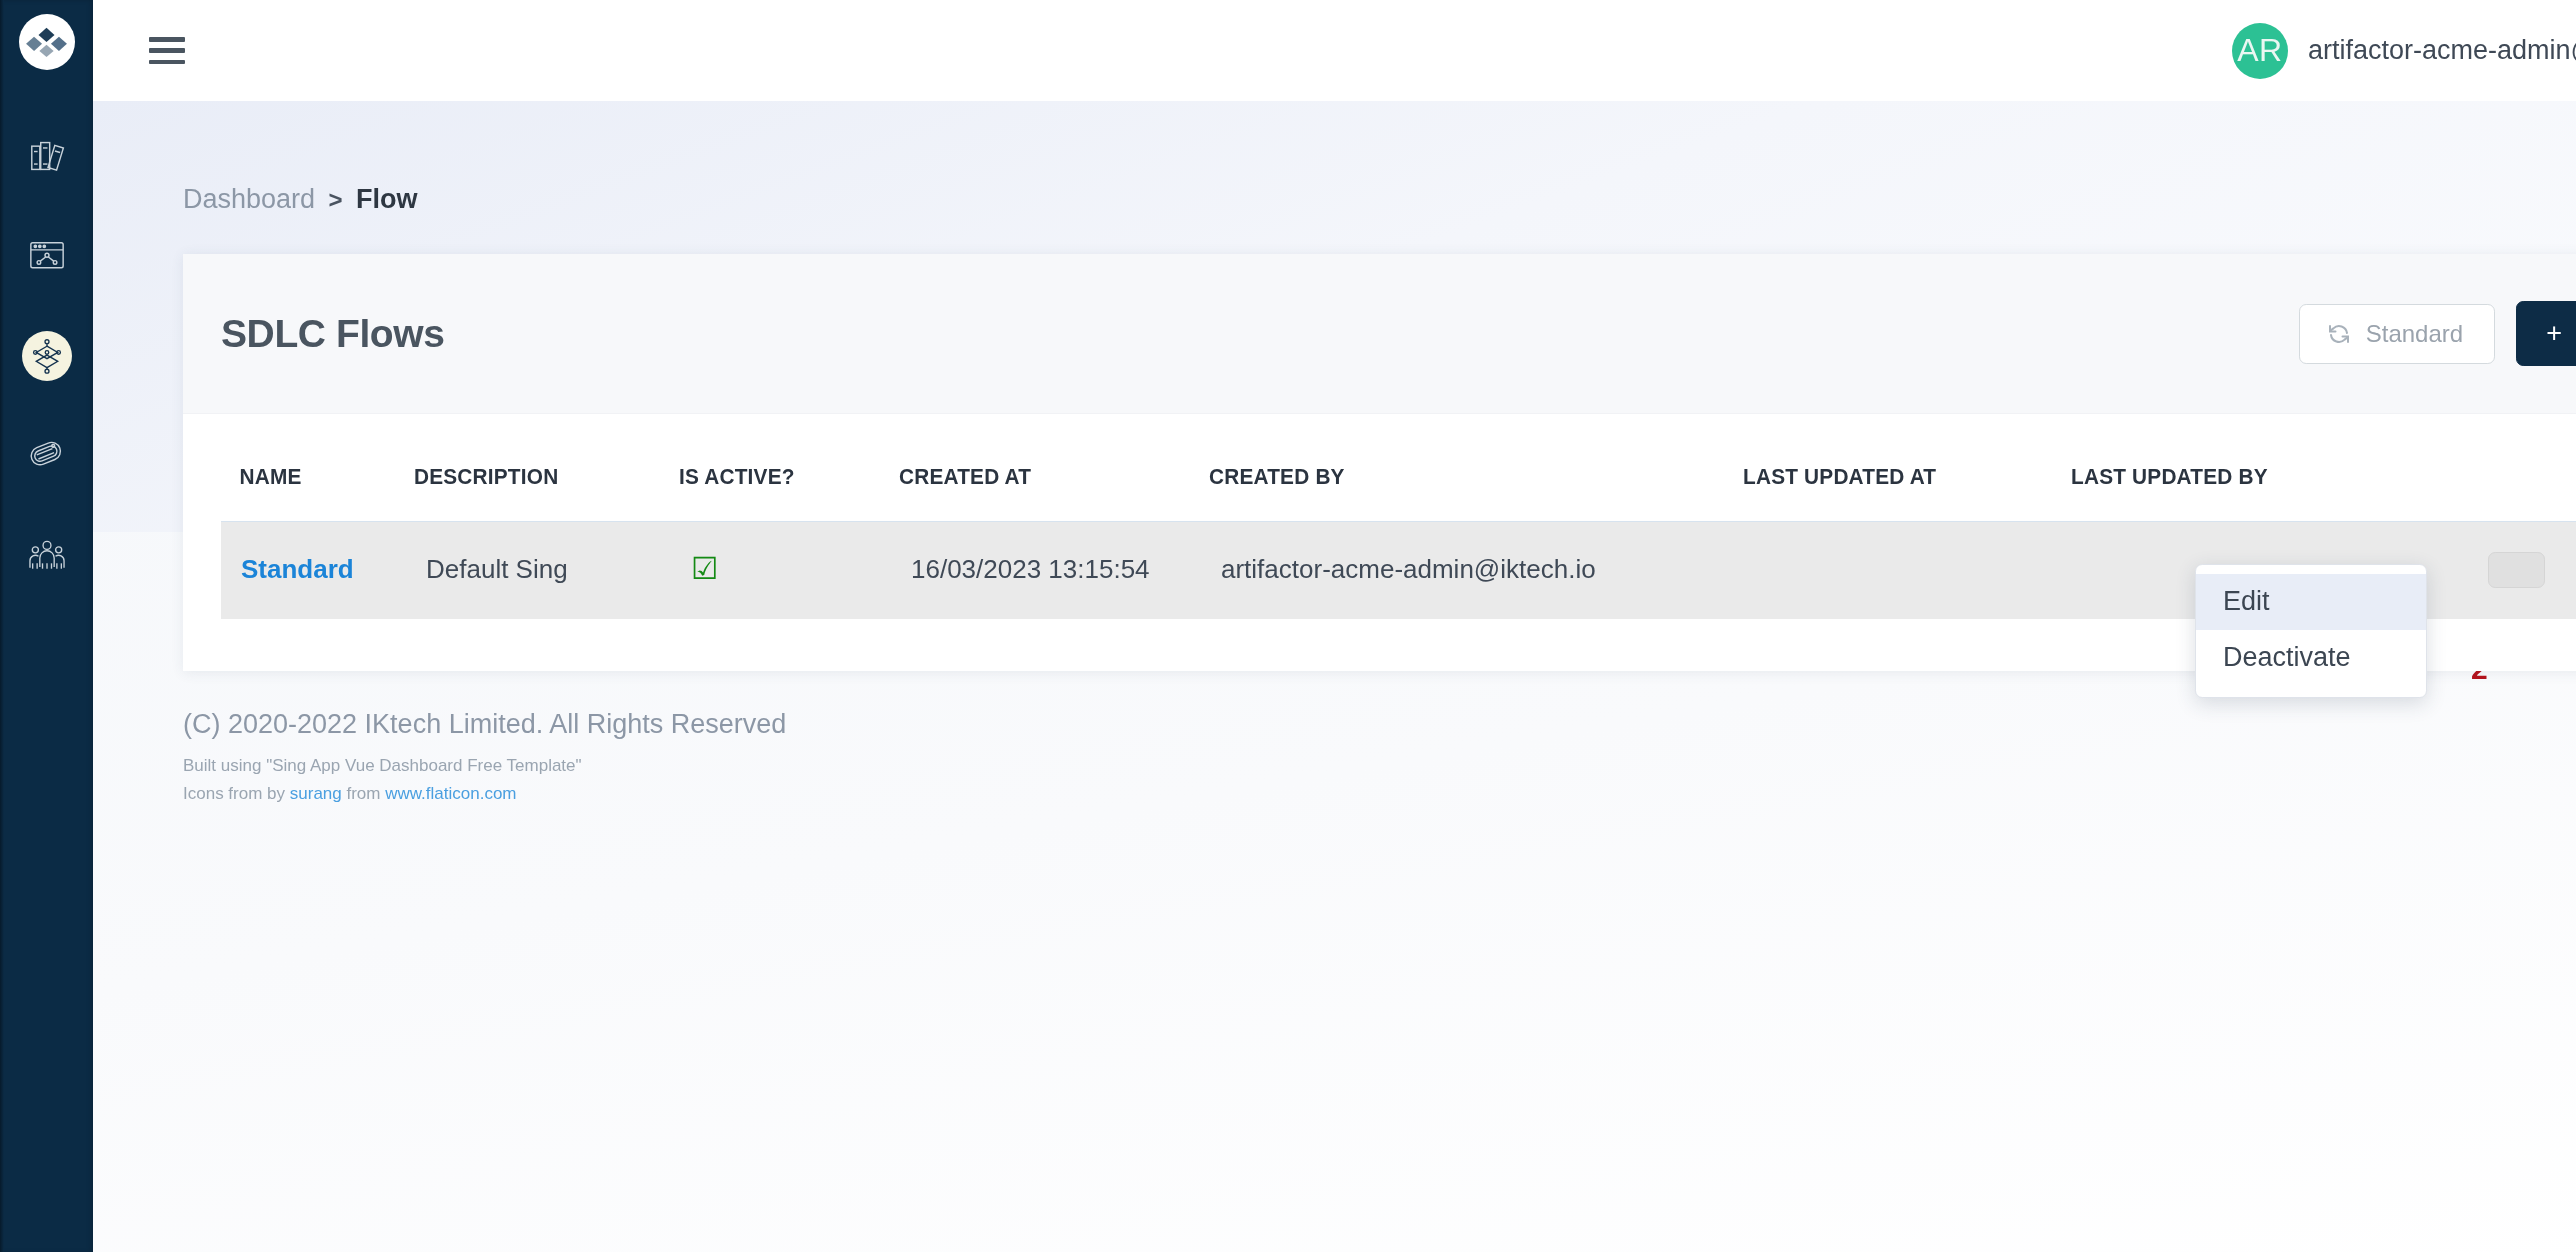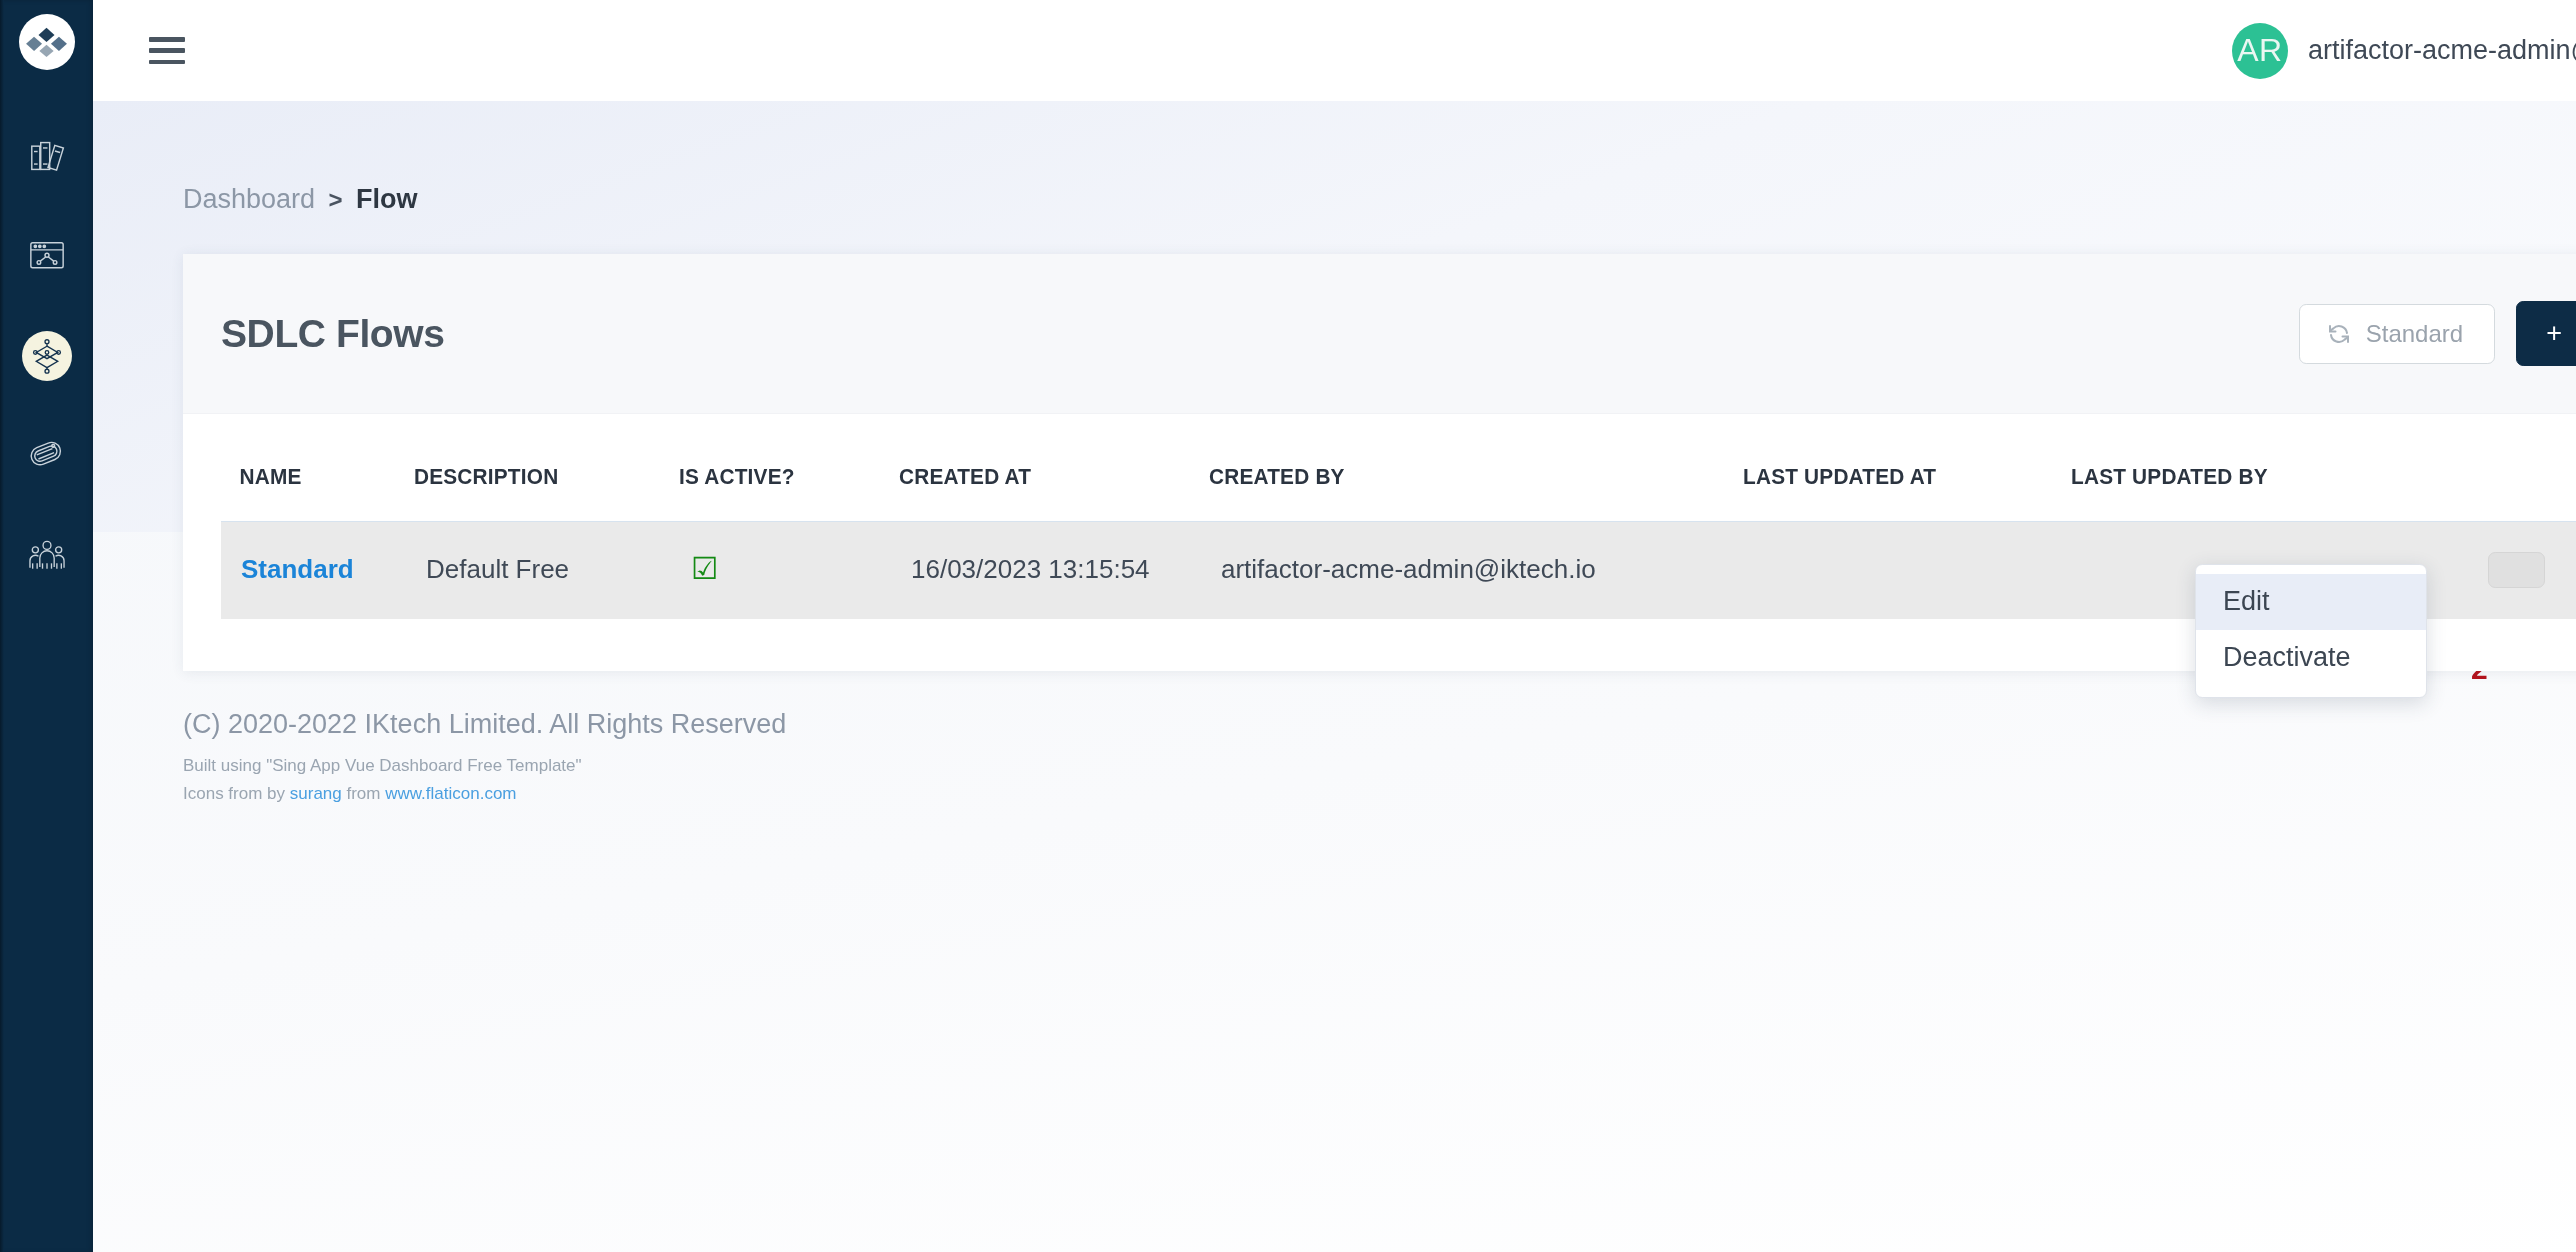--- a/index.html
+++ b/index.html
@@ -319,21 +319,21 @@
                 <th>LAST UPDATED AT</th>
                 <th>LAST UPDATED BY</th>
                 <th></th>
               </tr>
             </thead>
             <tbody>
               <tr>
                 <td>
                   <span class="name-link">Standard</span>
                 </td>
-                <td>Default Free</td>
+                <td>Default Sing</td>
                 <td>
                   <span class="check-yes">☑</span>
                 </td>
                 <td>16/03/2023 13:15:54</td>
                 <td>artifactor-acme-admin@iktech.io</td>
                 <td></td>
                 <td></td>
                 <td>
                   <div class="row-action-btn"></div>
                 </td>

